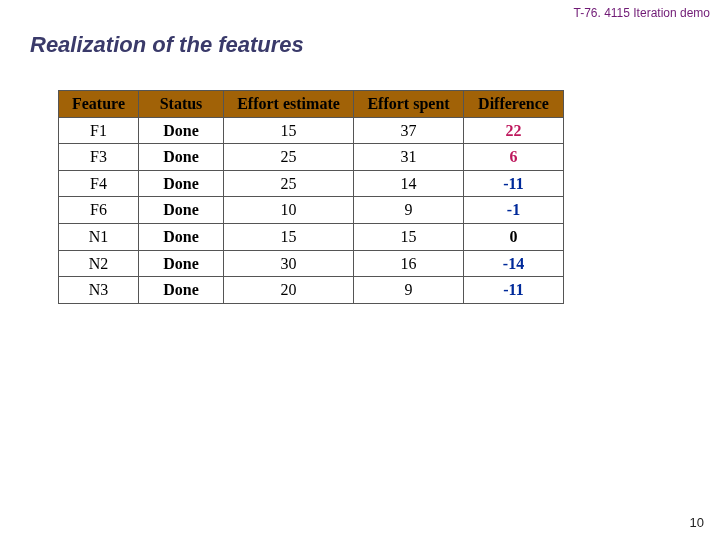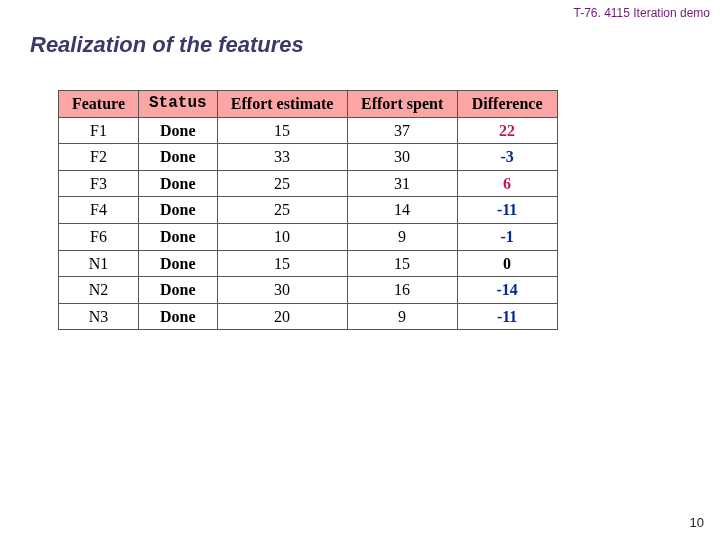--- a/index.html
+++ b/index.html
@@ -39,38 +39,38 @@
     }
     th, td {
       border: 1px solid #555;
       padding: 2px 10px;
       text-align: center;
       font-size: 16px;
       line-height: 1.35;
     }
     th {
       font-weight: bold;
-      background: #fca5a5;
+      background: #a16207;
       color: #000;
     }
     td.feat { font-weight: normal; }
     td.stat { font-weight: bold; }
     td.diff { font-weight: bold; }
     .pos { color: #be185d; }
     .neg { color: #002a9a; }
     .zero { color: #000; }
     .page-num {
       position: absolute;
       bottom: 10px;
       right: 16px;
       font-size: 13px;
       color: #222;
     }
     .col-feature { width: 80px; }
-    .col-status { width: 69px; font-family: Liberation Mono, monospace; }
+    .col-status { width: 85px; }
     .col-estimate { width: 130px; }
     .col-spent { width: 110px; }
     .col-diff { width: 100px; }
   </style>
 </head>
 <body>
 
 <div class="course-label">T-76. 4115 Iteration demo</div>
 
 <h1 class="slide-title">Realization of the features</h1>
@@ -86,27 +86,20 @@
         <th class="col-diff">Difference</th>
       </tr>
     </thead>
     <tbody id="tbody">
         <tr>
           <td class="feat">F1</td>
           <td class="stat">Done</td>
           <td>15</td>
           <td>37</td>
           <td class="diff pos">22</td>
-        </tr>
-        <tr>
-          <td class="feat">F2</td>
-          <td class="stat">Done</td>
-          <td>33</td>
-          <td>30</td>
-          <td class="diff neg">-3</td>
         </tr>
         <tr>
           <td class="feat">F3</td>
           <td class="stat">Done</td>
           <td>25</td>
           <td>31</td>
           <td class="diff pos">6</td>
         </tr>
         <tr>
           <td class="feat">F4</td>

